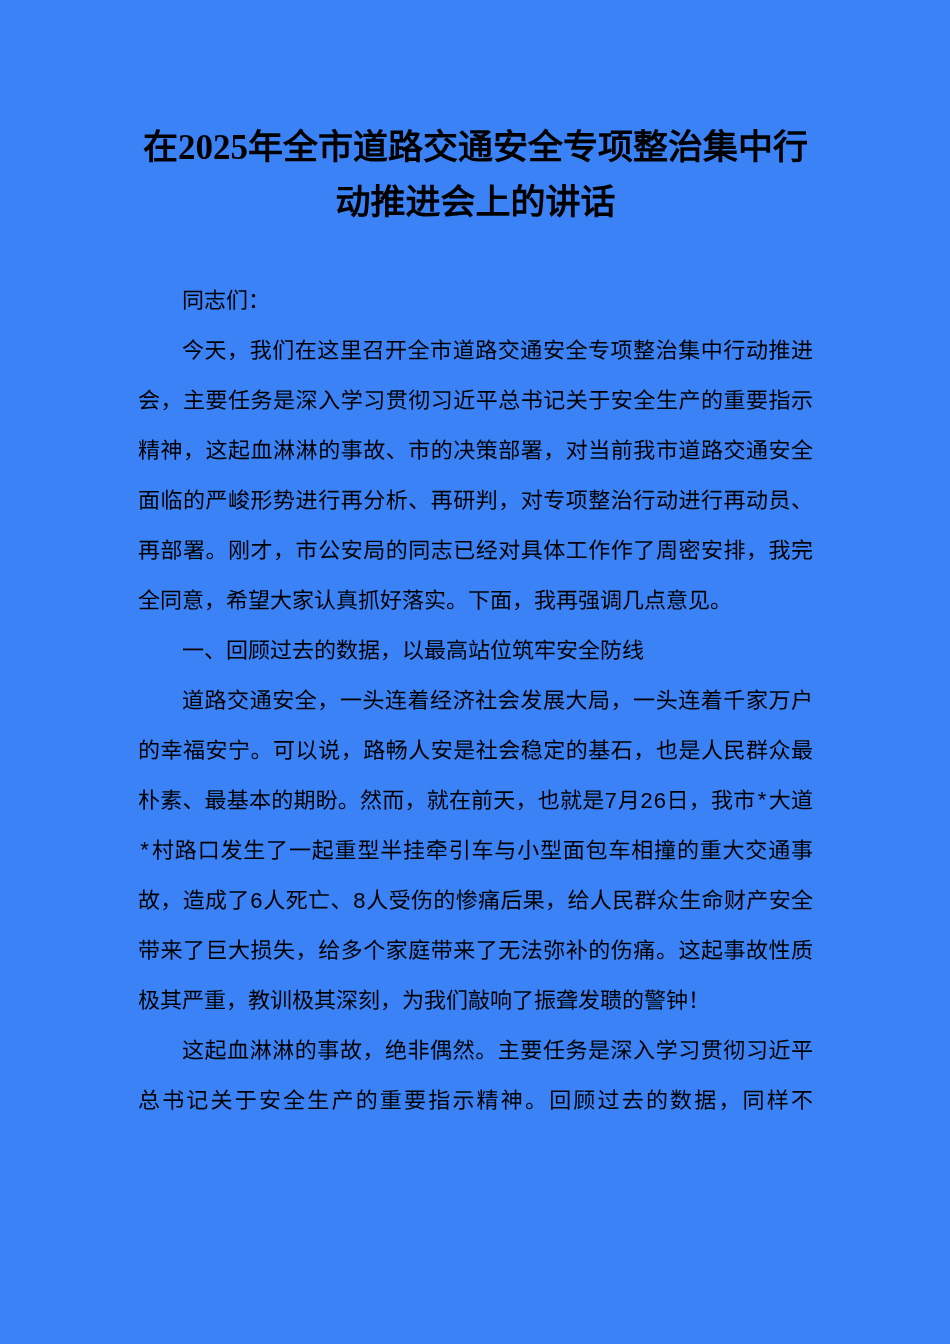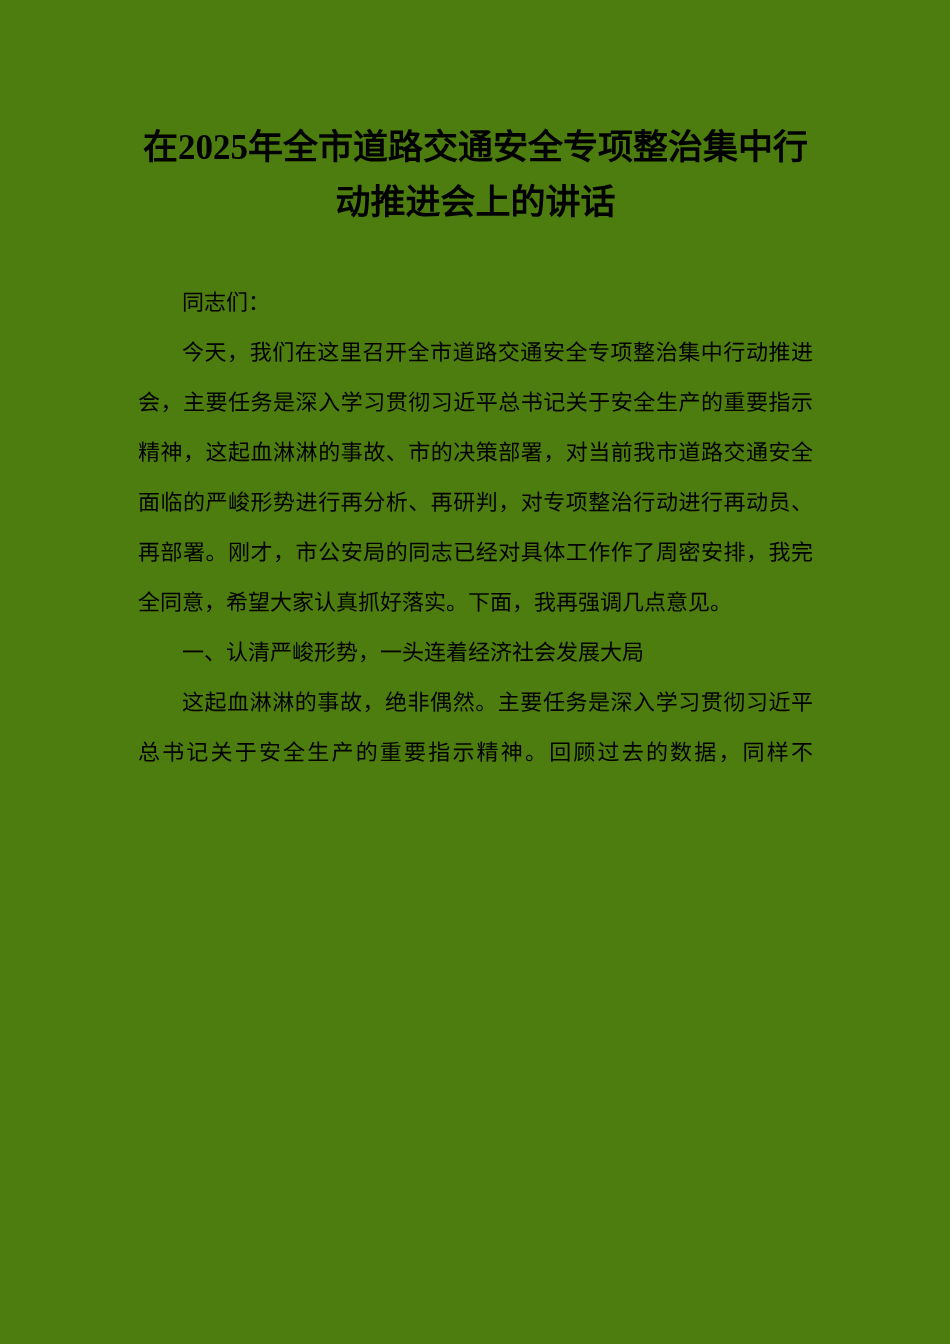--- a/index.html
+++ b/index.html
@@ -5,21 +5,21 @@
   html, body {
     margin: 0;
     padding: 0;
     background: #ffffff;
   }
   .page {
     position: relative;
     width: 950px;
     height: 1344px;
     margin: 0 auto;
-    background: #4d7c0f;
+    background: #3b82f6;
     color: #000000;
     overflow: hidden;
     font-family: "Liberation Serif", "DejaVu Serif", serif;
   }
   .content {
     padding: 0 137px 0 138px; 
   }
   .doc-title {
     margin: 120px 0 0 0;
     font-size: 35px;
@@ -31,33 +31,34 @@
   .document-body {
     margin-top: 48px;
   }
   .document-body p {
     margin: 0;
     font-size: 22px;
     line-height: 50px;
     text-align: justify;
     text-indent: 2em;
     word-break: break-all;
-    font-family: Liberation Serif, serif;
+    font-family: Liberation Mono, monospace;
   }
   
   .document-body p:last-child {
     text-align-last: justify;
   }
 </style>
 </head>
 <body>
 
 <div class="page">
   <div class="content">
     <h1 class="doc-title">在2025年全市道路交通安全专项整治集中行动推进会上的讲话</h1>
     <div class="document-body">
         <p class="para salutation">同志们：</p>
         <p class="para body">今天，我们在这里召开全市道路交通安全专项整治集中行动推进会，主要任务是深入学习贯彻习近平总书记关于安全生产的重要指示精神，这起血淋淋的事故、市的决策部署，对当前我市道路交通安全面临的严峻形势进行再分析、再研判，对专项整治行动进行再动员、再部署。刚才，市公安局的同志已经对具体工作作了周密安排，我完全同意，希望大家认真抓好落实。下面，我再强调几点意见。</p>
-        <p class="para heading">一、认清严峻形势，一头连着经济社会发展大局</p>
+        <p class="para heading">一、回顾过去的数据，以最高站位筑牢安全防线</p>
+        <p class="para body">道路交通安全，一头连着经济社会发展大局，一头连着千家万户的幸福安宁。可以说，路畅人安是社会稳定的基石，也是人民群众最朴素、最基本的期盼。然而，就在前天，也就是7月26日，我市*大道*村路口发生了一起重型半挂牵引车与小型面包车相撞的重大交通事故，造成了6人死亡、8人受伤的惨痛后果，给人民群众生命财产安全带来了巨大损失，给多个家庭带来了无法弥补的伤痛。这起事故性质极其严重，教训极其深刻，为我们敲响了振聋发聩的警钟！</p>
         <p class="para body">这起血淋淋的事故，绝非偶然。主要任务是深入学习贯彻习近平总书记关于安全生产的重要指示精神。回顾过去的数据，同样不</p>
       </div>
   </div>
 </div>
 
 </body></html>

